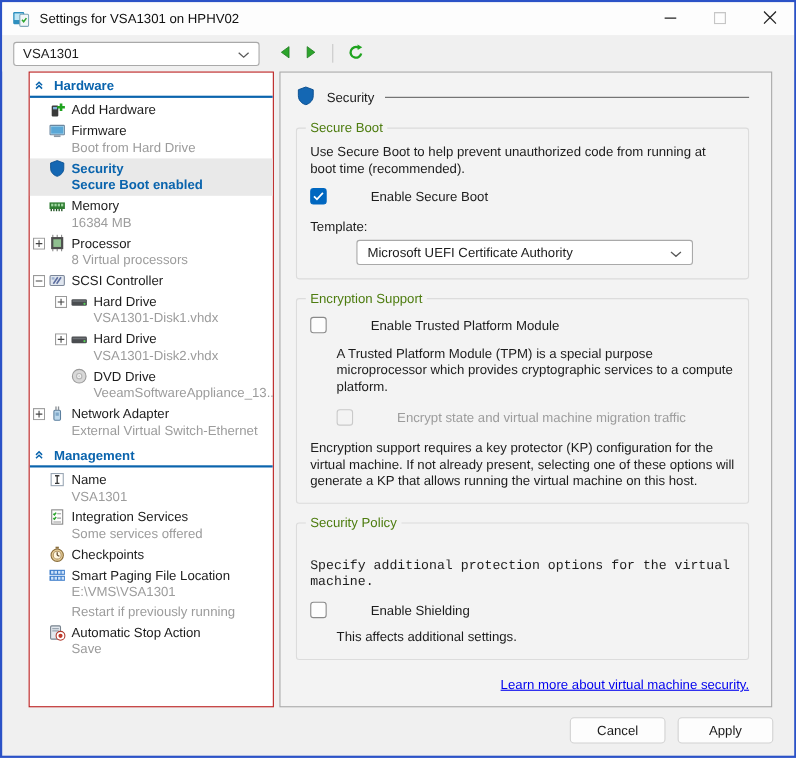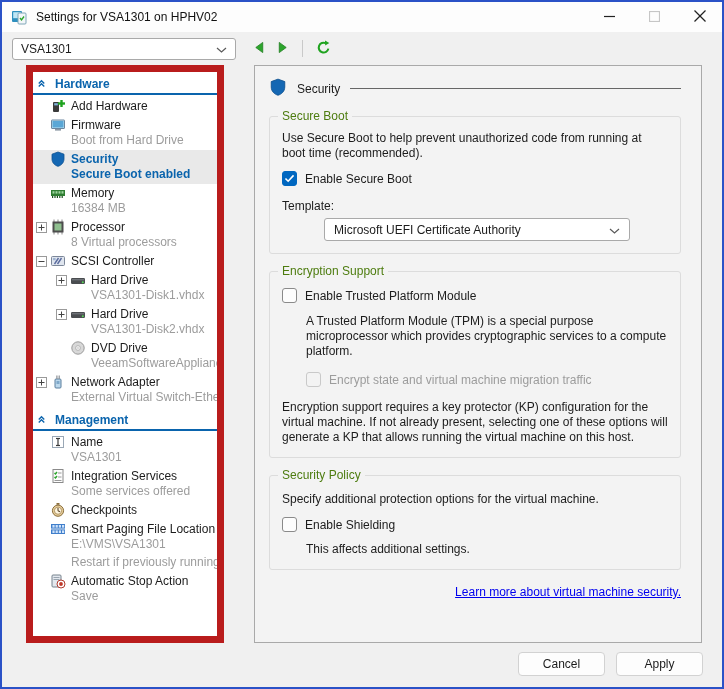--- a/index.html
+++ b/index.html
@@ -15,22 +15,22 @@
   .win-btn{width:45px;height:100%;display:flex;align-items:center;justify-content:center;background:transparent;border:0;}
   
   .toolbar{height:33px;display:flex;align-items:center;background:#f0f0f0;}
   .vm-combo{margin-left:10px;width:224px;height:22px;background:#fff;border:1px solid #a9a9a9;
     border-radius:3px;display:flex;align-items:center;padding:0 8px;box-sizing:border-box;}
   .vm-combo .val{flex:1;font-size:12px;}
   .nav{display:flex;align-items:center;margin-left:17px;gap:10px;}
   .nav-btn{display:inline-flex;align-items:center;justify-content:center;background:transparent;border:0;padding:0;}
   .tsep{width:1px;height:17px;background:#c9c9c9;margin:0 3px;}
   
-  .sidebar{position:absolute;left:24px;top:63px;width:198px;height:578px;box-sizing:border-box;
-    background:#ffffff;border:7px solid #b91c1c;padding-top:2px;overflow:hidden;}
+  .sidebar{position:absolute;left:24px;top:63px;width:223px;height:578px;box-sizing:border-box;
+    background:#ffffff;border:1px solid #b91c1c;padding-top:2px;overflow:hidden;}
   .section-header{display:flex;align-items:center;height:19px;padding-left:3px;
     border-bottom:2px solid #0a64ad;margin-bottom:2px;}
   .section-header.later{margin-top:3px;}
   .section-label{color:#0a64ad;font-weight:bold;margin-left:5px;font-size:12px;}
   .tree-item{padding:1px 0 2px 3px;}
   .tree-item .line1{display:flex;align-items:center;height:16px;}
   .expander{width:11px;height:11px;margin-right:3px;flex:0 0 11px;display:inline-flex;align-items:center;}
   .tree-icon{width:16px;height:16px;margin-right:5px;flex:0 0 16px;display:inline-flex;align-items:center;justify-content:center;}
   .tree-item .label{font-size:12px;color:#1c1c1c;white-space:nowrap;}
   .line2{font-size:12px;color:#9c9c9c;margin-left:35px;line-height:15px;white-space:nowrap;}
@@ -39,37 +39,37 @@
   .tree-item.selected .label,.tree-item.selected .line2{color:#0a64ad;font-weight:bold;}
   
   .mainpanel{position:absolute;left:252px;top:63px;width:448px;height:578px;box-sizing:border-box;
     background:#f3f3f3;border:1px solid #a9a9a9;padding:12px 20px 0 14px;}
   .sec-heading{display:flex;align-items:center;}
   .h-label{margin-left:10px;font-size:12px;color:#1c1c1c;}
   .h-rule{flex:1;height:1px;background:#666;margin-left:10px;}
   .group{position:relative;border:1px solid #dcdcdc;border-radius:3px;padding:14px 12px 12px 12px;margin-top:17px;}
   .group-label{position:absolute;top:-8px;left:8px;background:#f3f3f3;padding:0 4px;font-size:12px;color:#4d7c0f;}
   .desc{font-size:12px;color:#1c1c1c;line-height:15px;}
-  .cb-row{display:flex;align-items:center;margin-top:10px;}
+  .cb-row{display:flex;align-items:center;margin-top:10px;gap:32px;}
   .cb{width:15px;height:15px;box-sizing:border-box;border:1px solid #8a8a8a;border-radius:3px;
     background:#fdfdfd;display:inline-flex;align-items:center;justify-content:center;flex:0 0 15px;}
   .cb.checked{background:#0067c0;border-color:#0067c0;}
   .cb svg{display:none;}
   .cb.checked svg{display:block;}
   .cb-label{margin-left:8px;font-size:12px;}
   .cb-row.disabled .cb{border-color:#c9c9c9;background:#f3f3f3;}
   .cb-row.disabled .cb-label{color:#9c9c9c;}
   .tpm-desc{margin:11px 0 0 24px;}
   .encrypt-row{margin-left:24px;margin-top:13px;}
   .kp-note{margin-top:13px;}
   .template-label{margin-top:13px;font-size:12px;}
   .template-combo{margin-top:5px;width:306px;height:23px;background:#fff;border:1px solid #a9a9a9;
     border-radius:3px;display:flex;align-items:center;padding:0 9px;box-sizing:border-box;margin-left:42px;}
   .template-combo .val{flex:1;font-size:12px;}
-  .sp-desc{margin-top:2px;}
+  .sp-desc{margin-top:17px;font-family:Liberation Mono, monospace;}
   .sp-note{margin:10px 0 0 24px;}
   .link-row{text-align:right;margin-top:15px;}
   .link{color:#0000ee;text-decoration:underline;font-size:12px;cursor:pointer;}
   
   .footer{position:absolute;top:650px;right:19px;display:flex;gap:11px;}
   .btn{width:87px;height:24px;background:#fdfdfd;border:1px solid #d2d2d2;border-radius:4px;
     font-size:12px;font-family:inherit;display:flex;align-items:center;justify-content:center;color:#1c1c1c;}
   .btn.primary{border:1px solid #0067c0;}
 </style>
 </head>

